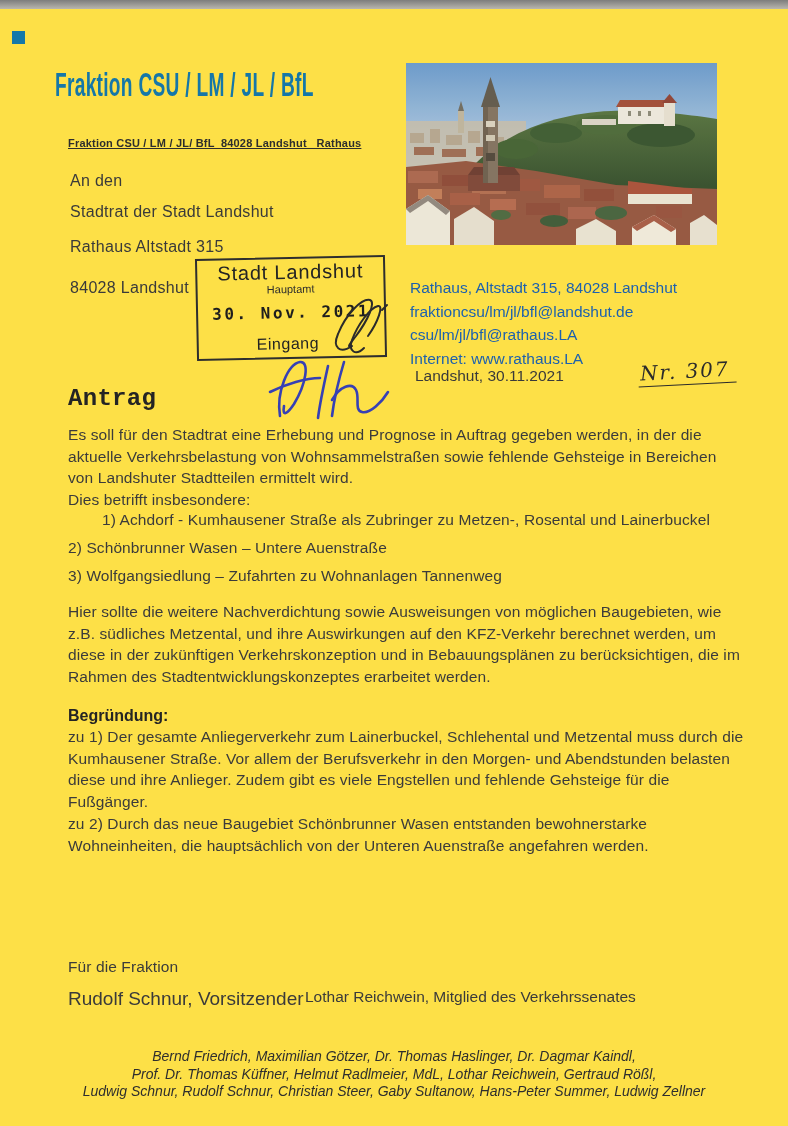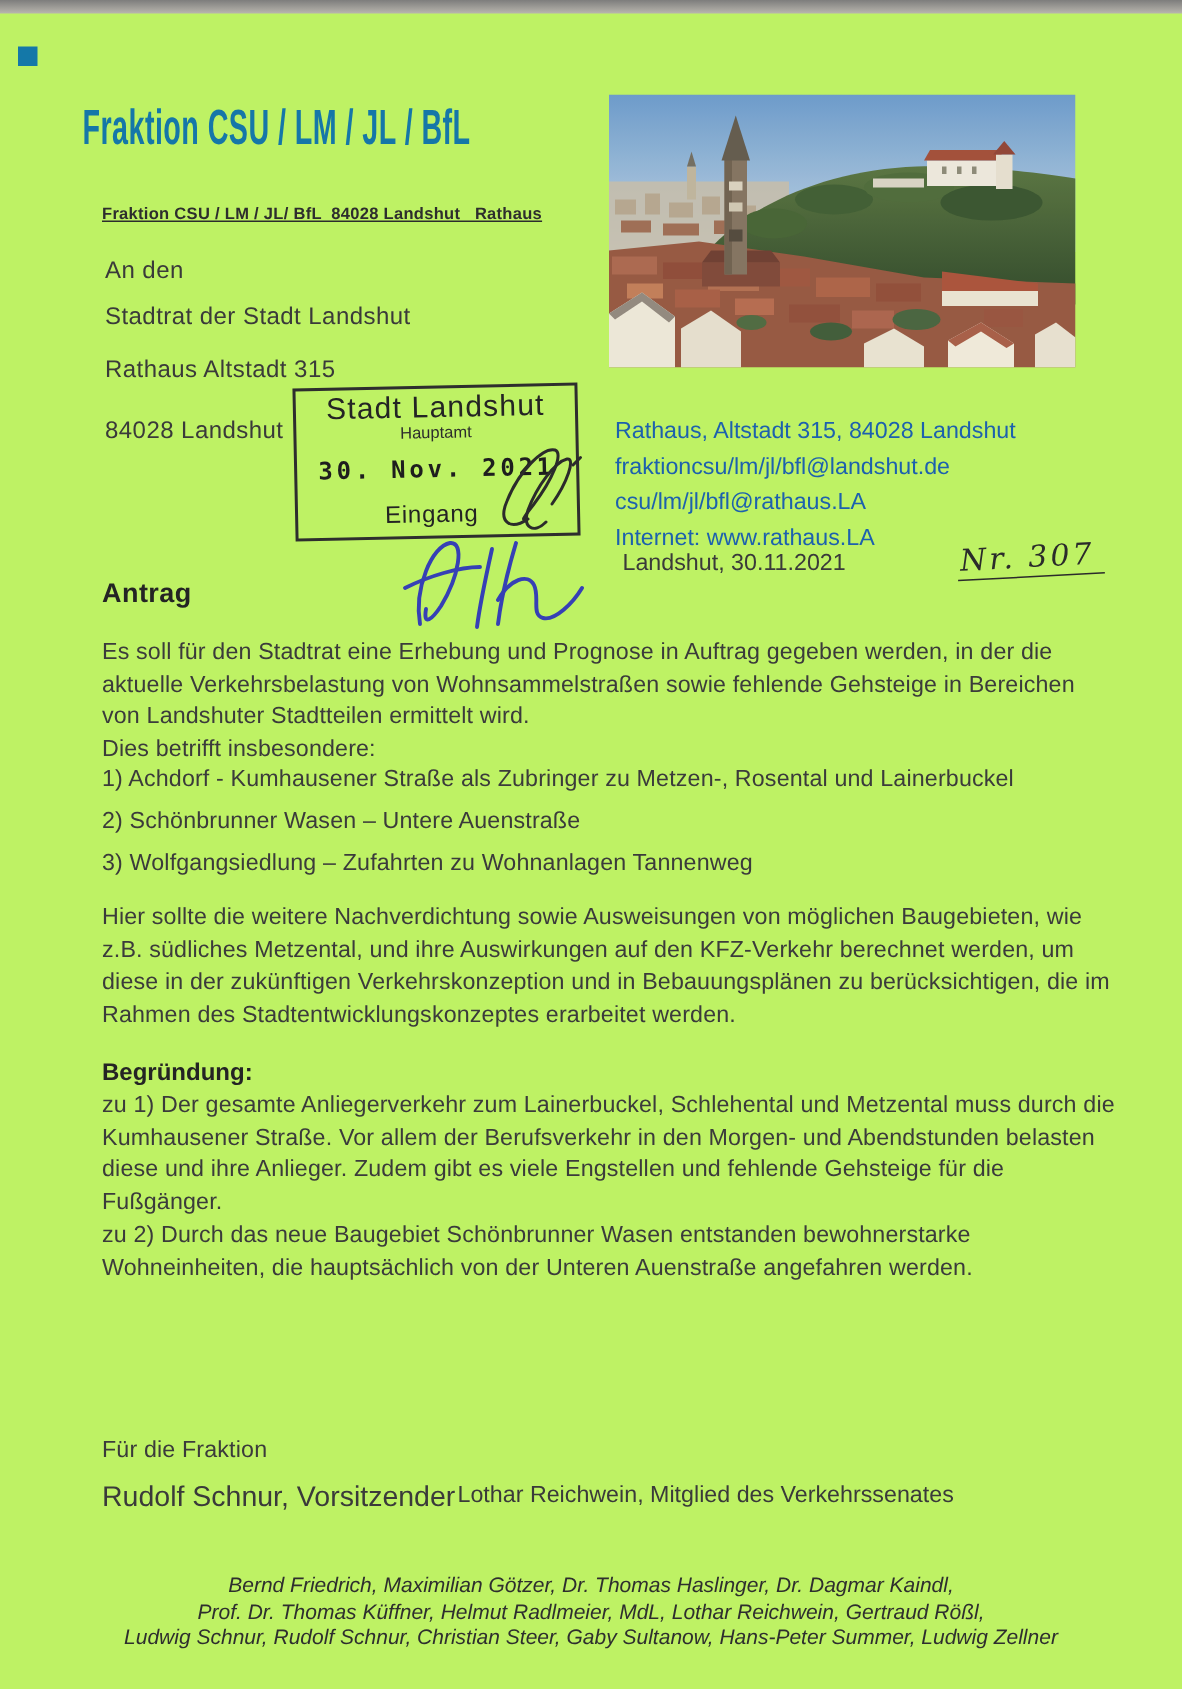--- a/index.html
+++ b/index.html
@@ -1,18 +1,18 @@
 <!DOCTYPE html>
 <html><head>
 <meta charset="utf-8">
 <style>
   html,body { margin:0; padding:0; background:#e8e6e0; }
   .page {
     position:relative; width:788px; height:1126px;
-    background:#bef264; overflow:hidden;
+    background:#fde047; overflow:hidden;
     font-family:"Liberation Sans", sans-serif; color:#3b3b3b;
   }
   .scan-edge-top { position:absolute; top:0; left:0; width:788px; height:9px;
     background:linear-gradient(#7d7d7c,#b9b6ae); }
   .corner-mark { position:absolute; left:12px; top:31px; width:13px; height:13px; background:#1478a8; }
 
   .fraction-title {
     position:absolute; left:55px; top:66px; white-space:nowrap;
     font-size:33px; font-weight:bold; color:#1577a8;
     transform:scaleX(0.58); transform-origin:left top; letter-spacing:0.5px;
@@ -45,24 +45,24 @@
   .contact { position:absolute; left:410px; top:276px; font-size:15.5px; line-height:23.5px; color:#1d61ae; }
   .dateline { position:absolute; left:415px; top:367px; font-size:15.5px; color:#3a3a3a; }
   .refnum {
     position:absolute; left:638px; top:359px;
     font-family:"DejaVu Serif", serif; font-style:italic;
     font-size:20px; letter-spacing:2px; color:#2b2b2b;
     border-bottom:1.6px solid #2b2b2b; padding:0 6px 1px 2px;
     transform:rotate(-3deg);
   }
 
-  .h-antrag { position:absolute; left:68px; top:385px; font-size:18px; font-weight:bold; color:#242424; letter-spacing:0.3px; }
+  .h-antrag { position:absolute; left:68px; top:385px; font-size:24px; font-weight:bold; color:#242424; letter-spacing:0.3px;font-family:Liberation Mono, monospace; }
   .para { position:absolute; left:68px; width:676px; font-size:15.5px; line-height:21.5px; color:#3b3b3b; letter-spacing:0.1px; }
   .p1 { top:424px; }
-  .li0 { top:489px; } .li1 { top:509px; } .li2 { top:537px; } .li3 { top:565px; }
+  .li0 { top:489px; } .li1 { top:509px;text-align:center; } .li2 { top:537px; } .li3 { top:565px; }
   .p2 { top:601px; }
   .h-begr { position:absolute; left:68px; top:707px; font-size:16px; font-weight:bold; color:#242424; }
   .z1 { top:726px; } .z2 { top:813px; } .z3 { top:861px; }
   .closing { top:956px; }
   .signer1 { position:absolute; left:68px; top:988px; font-size:19px; color:#3a3a3a; }
   .signer2 { position:absolute; left:305px; top:988px; font-size:15.5px; color:#3a3a3a; }
 
   .footer { position:absolute; left:0; top:1048px; width:788px; text-align:center;
     font-style:italic; font-size:14px; line-height:17.5px; color:#2e2e2e; }
 </style>

